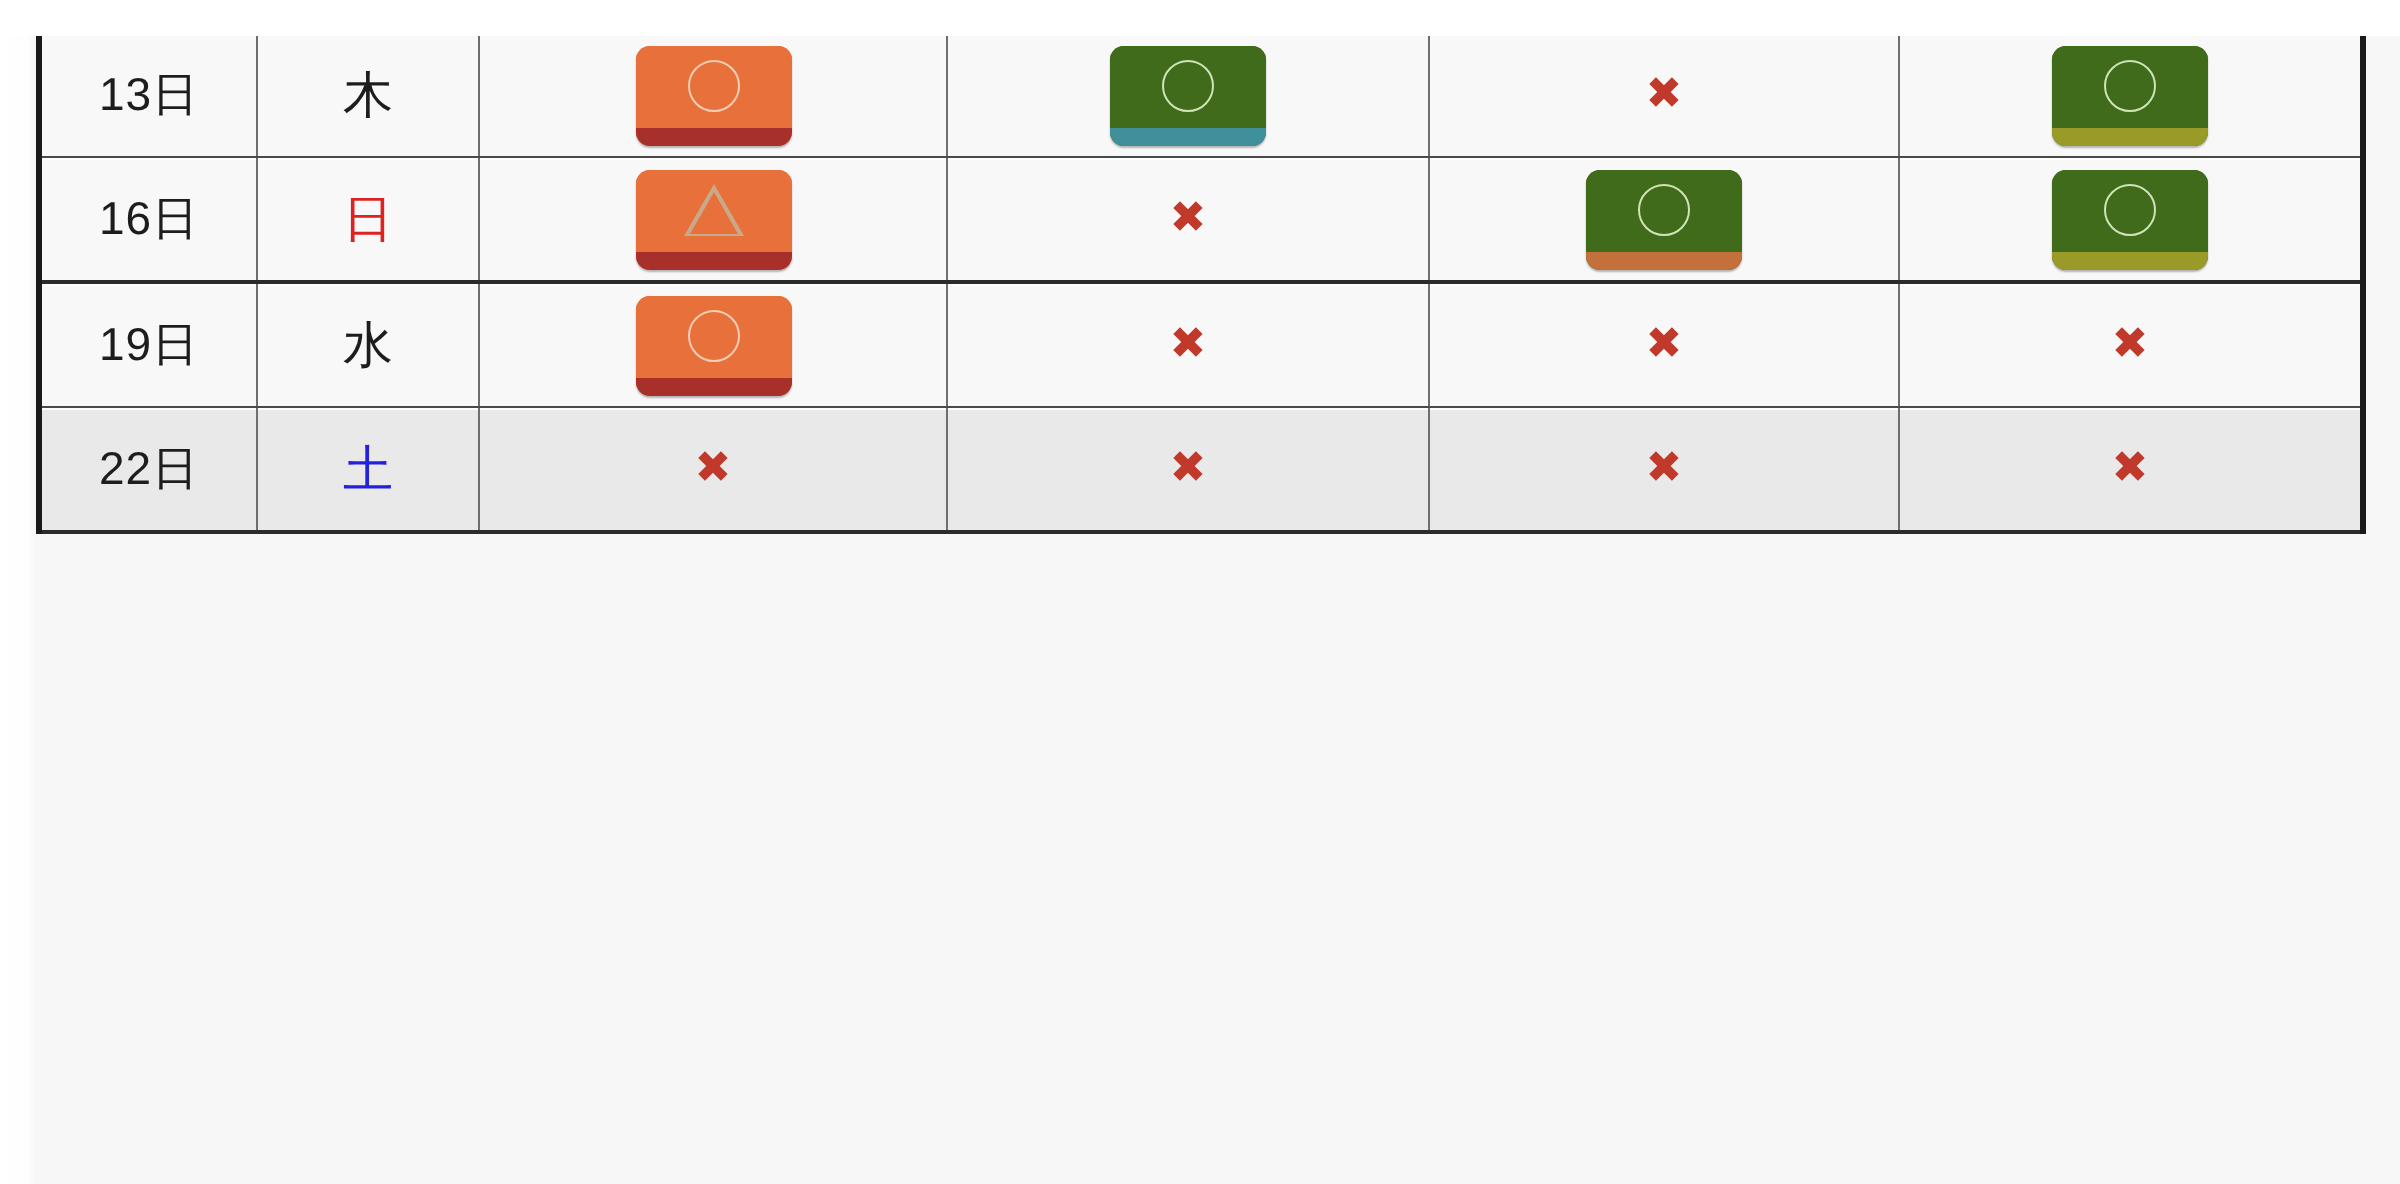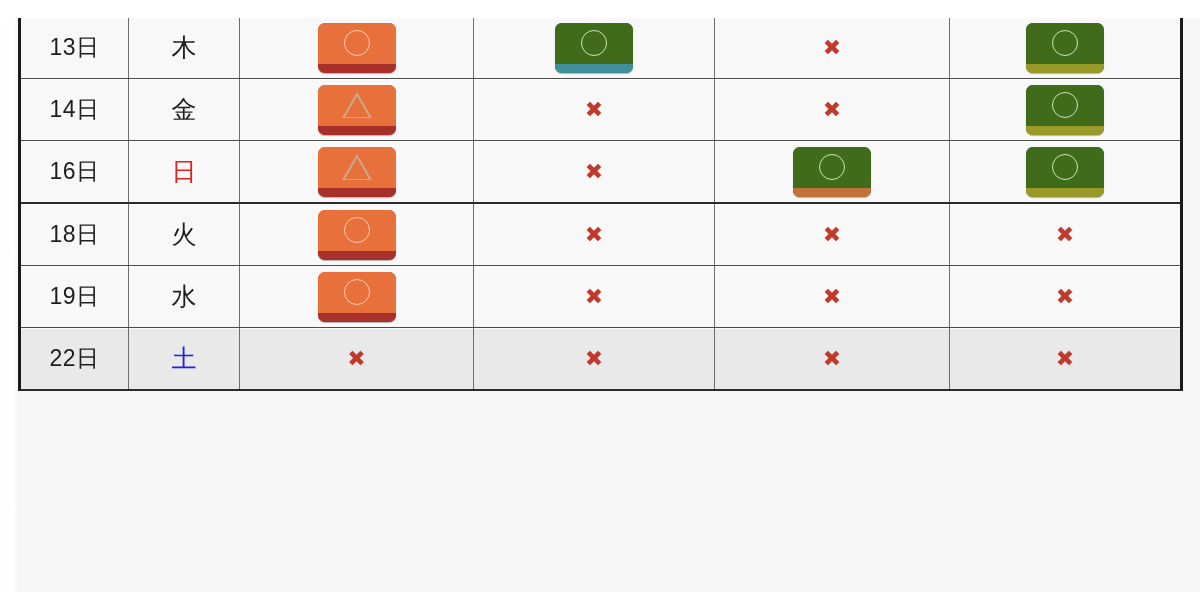--- a/index.html
+++ b/index.html
@@ -173,55 +173,33 @@
                 <span class="glyph sym-circle"></span>
               </span><span class="foot"></span></span></td>
           <td><span class="badge green-teal"><span class="face">
                 <span class="glyph sym-circle"></span>
               </span><span class="foot"></span></span></td>
           <td><span class="xmark">✖</span></td>
           <td><span class="badge green"><span class="face">
                 <span class="glyph sym-circle"></span>
               </span><span class="foot"></span></span></td>
         </tr>
-        <tr>
-          <td><span class="daynum">14日</span></td>
-          <td><span class="dow">金</span></td>
-          <td><span class="badge orange"><span class="face">
-                <span class="glyph sym-tri"></span>
-              </span><span class="foot"></span></span></td>
-          <td><span class="xmark">✖</span></td>
-          <td><span class="xmark">✖</span></td>
-          <td><span class="badge green"><span class="face">
-                <span class="glyph sym-circle"></span>
-              </span><span class="foot"></span></span></td>
-        </tr>
         <tr class="hsep">
           <td><span class="daynum">16日</span></td>
           <td><span class="dow sun">日</span></td>
           <td><span class="badge orange"><span class="face">
                 <span class="glyph sym-tri"></span>
               </span><span class="foot"></span></span></td>
           <td><span class="xmark">✖</span></td>
           <td><span class="badge green-orange"><span class="face">
                 <span class="glyph sym-circle"></span>
               </span><span class="foot"></span></span></td>
           <td><span class="badge green"><span class="face">
                 <span class="glyph sym-circle"></span>
               </span><span class="foot"></span></span></td>
-        </tr>
-        <tr>
-          <td><span class="daynum">18日</span></td>
-          <td><span class="dow">火</span></td>
-          <td><span class="badge orange"><span class="face">
-                <span class="glyph sym-circle"></span>
-              </span><span class="foot"></span></span></td>
-          <td><span class="xmark">✖</span></td>
-          <td><span class="xmark">✖</span></td>
-          <td><span class="xmark">✖</span></td>
         </tr>
         <tr>
           <td><span class="daynum">19日</span></td>
           <td><span class="dow">水</span></td>
           <td><span class="badge orange"><span class="face">
                 <span class="glyph sym-circle"></span>
               </span><span class="foot"></span></span></td>
           <td><span class="xmark">✖</span></td>
           <td><span class="xmark">✖</span></td>
           <td><span class="xmark">✖</span></td>

